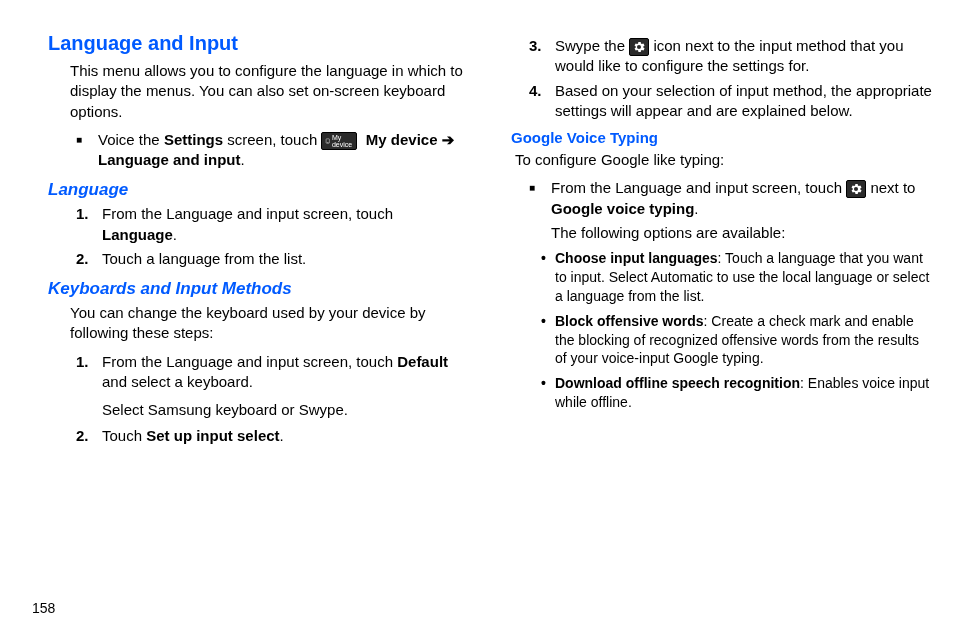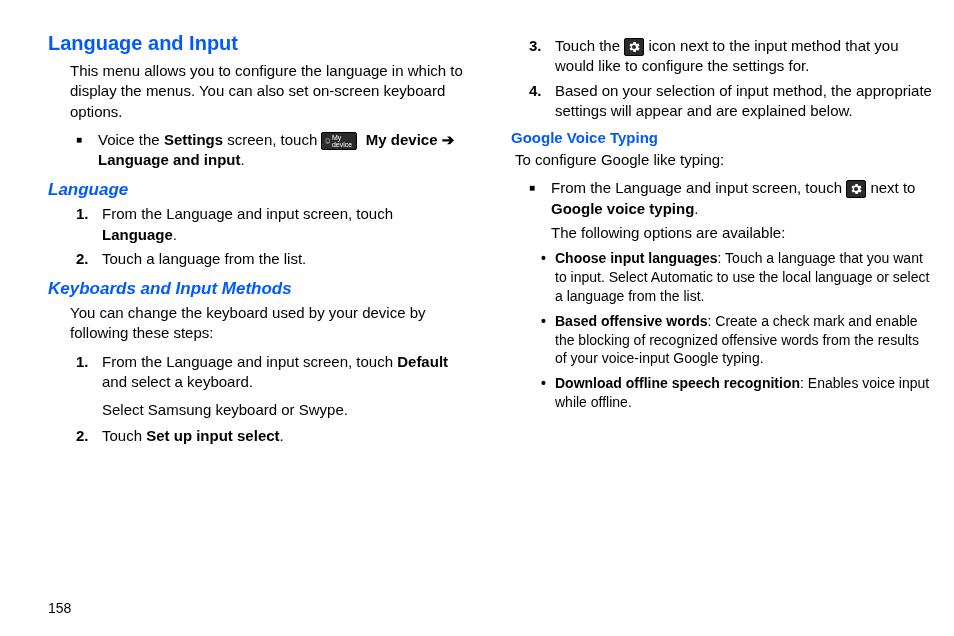--- a/index.html
+++ b/index.html
@@ -119,21 +119,21 @@
     margin: 6px 0;
     line-height: 1.35;
   }
   ul.dots li .dot {
     flex: 0 0 14px;
     font-weight: bold;
   }
   ul.dots li .dtext { flex: 1; }
   .pagenum {
     position: absolute;
-    left: 48px;
+    left: 32px;
     bottom: 20px;
     font-family: "Arial Narrow", Arial, sans-serif;
     font-size: 14px;
   }
   .icon {
     display: inline-flex;
     vertical-align: middle;
     align-items: center;
     justify-content: center;
     height: 18px;
@@ -204,21 +204,21 @@
           <span class="litext"><span>Touch </span><span class="b">Set up input select</span><span>.</span></span>
         </li>
       </ol>
     </div>
 
     <div class="col">
       <ol class="numbered" style="margin-left:18px;">
         <li>
           <span class="num">3.</span>
           <span class="litext">
-            <span>Touch the </span>
+            <span>Swype the </span>
             <span class="icon gear">
               <svg viewBox="0 0 24 24" fill="#fff">
                   <path d="M19.4 13a7.5 7.5 0 0 0 .1-1 7.5 7.5 0 0 0-.1-1l2.1-1.6-2-3.5-2.5 1a7.3 7.3 0 0 0-1.7-1l-.4-2.6h-4l-.4 2.6a7.3 7.3 0 0 0-1.7 1l-2.5-1-2 3.5L6.5 11a7.5 7.5 0 0 0-.1 1 7.5 7.5 0 0 0 .1 1l-2.1 1.6 2 3.5 2.5-1a7.3 7.3 0 0 0 1.7 1l.4 2.6h4l.4-2.6a7.3 7.3 0 0 0 1.7-1l2.5 1 2-3.5Zm-7.4 2.5A3.5 3.5 0 1 1 15.5 12 3.5 3.5 0 0 1 12 15.5Z"></path>
                 </svg>
             </span>
             <span> icon next to the input method that you would like to configure the settings for.</span>
           </span>
         </li>
         <li>
           <span class="num">4.</span>
@@ -243,21 +243,21 @@
       </div>
       <div class="bullet-indent" style="margin-left:40px;">The following options are available:</div>
 
       <ul class="dots" style="margin-left:30px;">
         <li>
           <span class="dot">•</span>
           <span class="dtext"><span class="b">Choose input languages</span><span>: Touch a language that you want to input. Select Automatic to use the local language or select a language from the list.</span></span>
         </li>
         <li>
           <span class="dot">•</span>
-          <span class="dtext"><span class="b">Based offensive words</span><span>: Create a check mark and enable the blocking of recognized offensive words from the results of your voice-input Google typing.</span></span>
+          <span class="dtext"><span class="b">Block offensive words</span><span>: Create a check mark and enable the blocking of recognized offensive words from the results of your voice-input Google typing.</span></span>
         </li>
         <li>
           <span class="dot">•</span>
           <span class="dtext"><span class="b">Download offline speech recognition</span><span>: Enables voice input while offline.</span></span>
         </li>
       </ul>
     </div>
 
   </div>
   <div class="pagenum">158</div>

